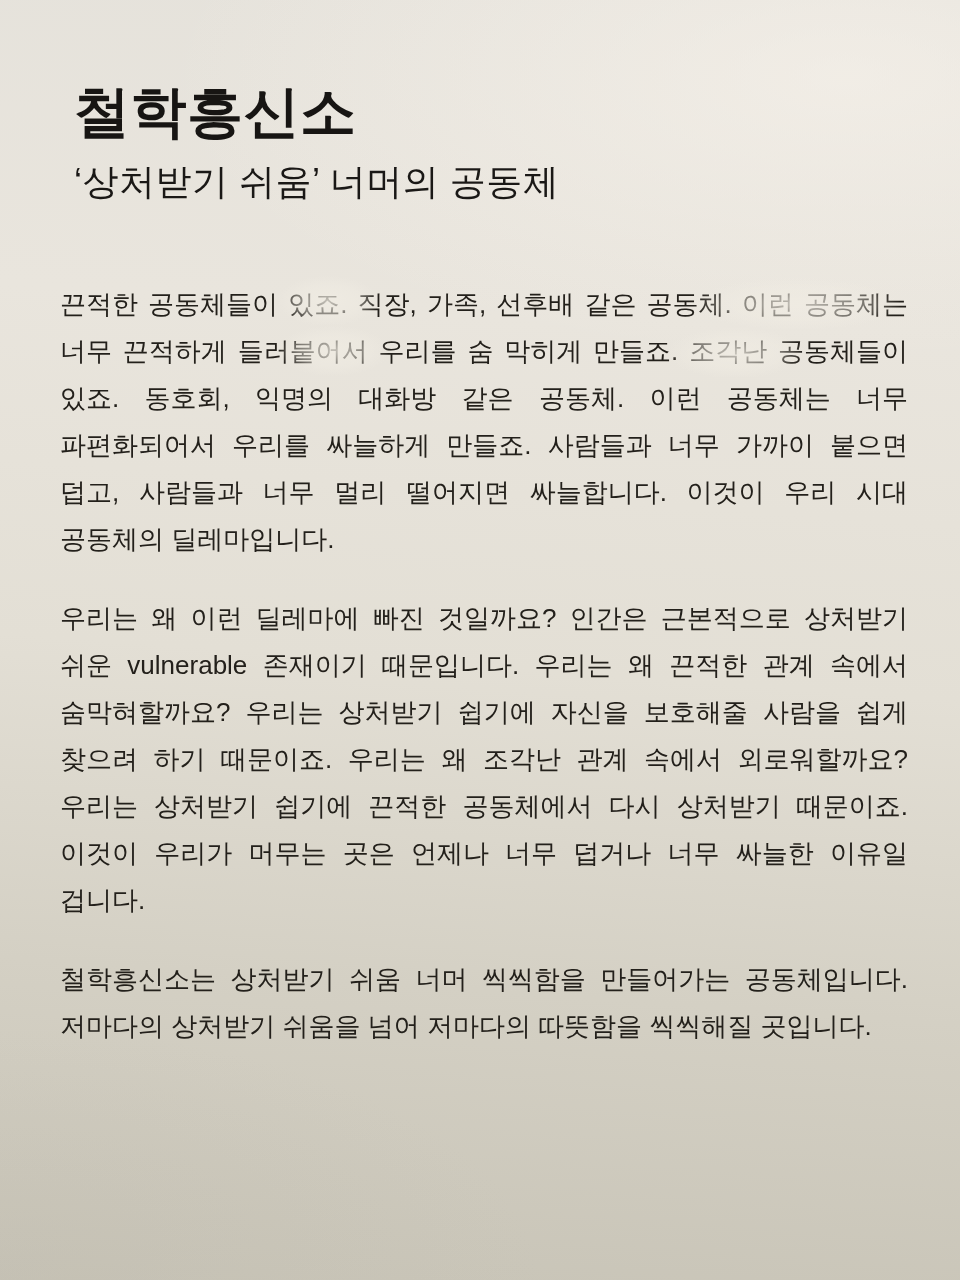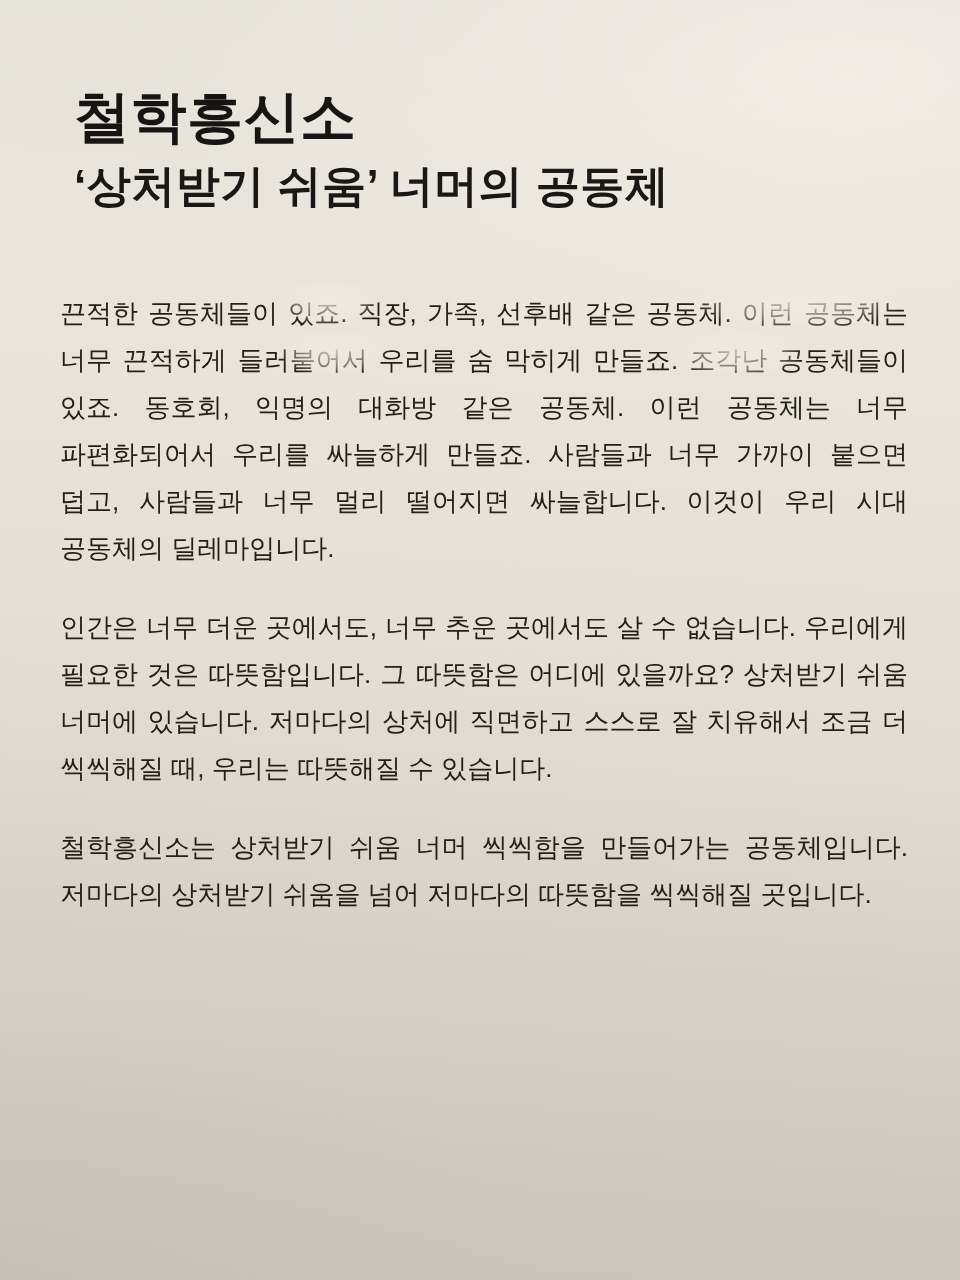--- a/index.html
+++ b/index.html
@@ -29,26 +29,27 @@
     width: 848px;
     color: #211f1b;
   }
   .title {
     margin: 0 0 12px 14px;
     font-size: 56px;
     line-height: 1.1;
     font-weight: 900;
     letter-spacing: 0.5px;
     color: #171513;
+    font-family: Liberation Mono, monospace;
   }
   .subtitle {
     margin: 0 0 0 14px;
-    font-size: 44px;
+    font-size: 36px;
     line-height: 1.2;
-    font-weight: 700;
+    font-weight: 400;
     letter-spacing: 0.5px;
     color: #1a1816;
   }
   .body-text {
     margin-top: 78px;
     font-size: 26px;
     line-height: 47px;
     font-weight: 500;
     color: #23201b;
     text-align: justify;
@@ -73,21 +74,21 @@
 </style>
 </head>
 <body>
 
 <div class="photo">
   <div class="content">
     <h1 class="title">철학흥신소</h1>
     <h2 class="subtitle">‘상처받기 쉬움’ 너머의 공동체</h2>
     <div class="body-text">
       <p>끈적한 공동체들이 있죠. 직장, 가족, 선후배 같은 공동체. 이런 공동체는 너무 끈적하게 들러붙어서 우리를 숨 막히게 만들죠. 조각난 공동체들이 있죠. 동호회, 익명의 대화방 같은 공동체. 이런 공동체는 너무 파편화되어서 우리를 싸늘하게 만들죠. 사람들과 너무 가까이 붙으면 덥고, 사람들과 너무 멀리 떨어지면 싸늘합니다. 이것이 우리 시대 공동체의 딜레마입니다.</p>
-      <p>인간은 너무 더운 곳에서도, 너무 추운 곳에서도 살 수 없습니다. 우리에게 필요한 것은 따뜻함입니다. 그 따뜻함은 어디에 있을까요? 상처받기 쉬움 너머에 있습니다. 저마다의 상처에 직면하고 스스로 잘 치유해서 조금 더 씩씩해질 때, 우리는 따뜻해질 수 있습니다.</p>
+      <p>우리는 왜 이런 딜레마에 빠진 것일까요? 인간은 근본적으로 상처받기 쉬운 vulnerable 존재이기 때문입니다. 우리는 왜 끈적한 관계 속에서 숨막혀할까요? 우리는 상처받기 쉽기에 자신을 보호해줄 사람을 쉽게 찾으려 하기 때문이죠. 우리는 왜 조각난 관계 속에서 외로워할까요? 우리는 상처받기 쉽기에 끈적한 공동체에서 다시 상처받기 때문이죠. 이것이 우리가 머무는 곳은 언제나 너무 덥거나 너무 싸늘한 이유일 겁니다.</p>
       <p>철학흥신소는 상처받기 쉬움 너머 씩씩함을 만들어가는 공동체입니다. 저마다의 상처받기 쉬움을 넘어 저마다의 따뜻함을 씩씩해질 곳입니다.</p>
     </div>
   </div>
 
   <div class="glare g1"></div>
   <div class="glare g2"></div>
   <div class="glare g3"></div>
   <div class="glare g4"></div>
 </div>
 

